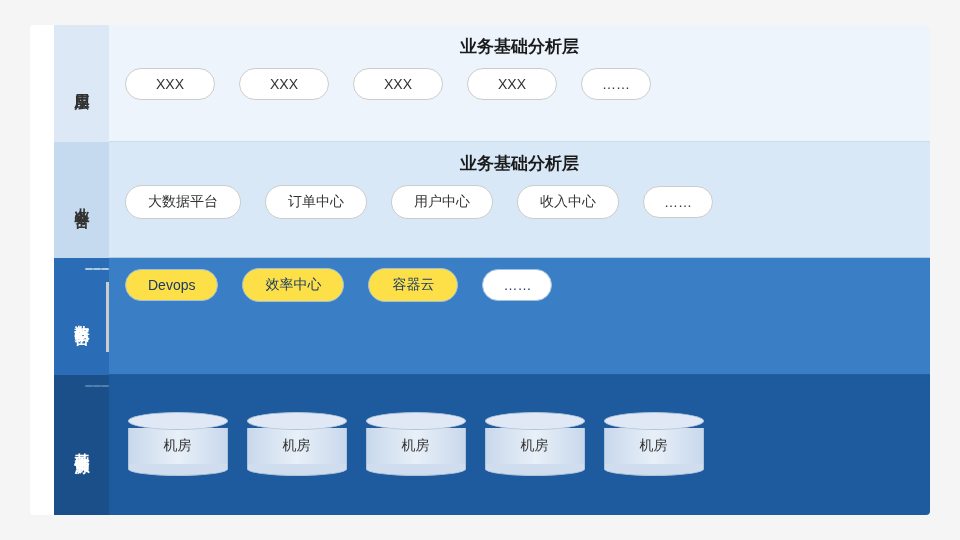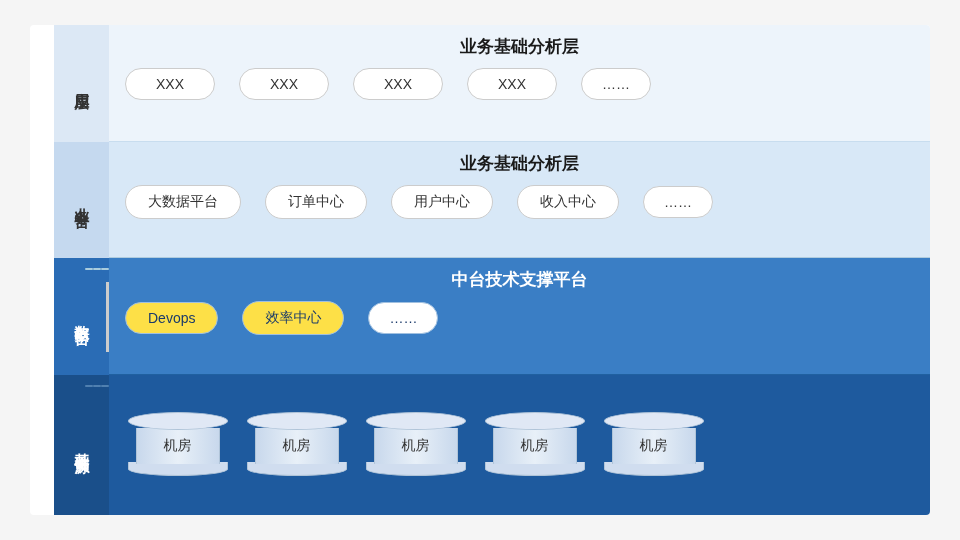--- a/index.html
+++ b/index.html
@@ -131,21 +131,21 @@
     .cylinder-top {
       width: 100px;
       height: 18px;
       background: #e0e8f5;
       border-radius: 50%;
       border: 1.5px solid #b0c4d8;
       position: relative;
       z-index: 2;
     }
     .cylinder-body {
-      width: 84px;
+      width: 100px;
       height: 36px;
       background: linear-gradient(to right, #c8d8ec, #e8f0f8, #c8d8ec);
       border-left: 1.5px solid #b0c4d8;
       border-right: 1.5px solid #b0c4d8;
       display: flex;
       align-items: center;
       justify-content: center;
       font-size: 14px;
       color: #333;
       font-weight: 500;
@@ -217,24 +217,24 @@
       <span>据</span>
       <span>中</span>
       <span>台</span>
       <div style="position:absolute;right:0;top:0;bottom:0;display:flex;flex-direction:column;justify-content:space-around;padding:10px 0;">
         <div style="width:8px;height:2px;background:#aaccdd;border-radius:1px;"></div>
         <div style="width:8px;height:2px;background:#aaccdd;border-radius:1px;"></div>
         <div style="width:8px;height:2px;background:#aaccdd;border-radius:1px;"></div>
       </div>
     </div>
     <div class="layer-content">
-      <div class="layer-title">中台技术支撑平台</div>
       <div class="layer-cards">
         <div class="card">Devops</div>
         <div class="card">效率中心</div>
+        <div class="card">容器云</div>
         <div class="card-ellipsis">……</div>
       </div>
     </div>
   </div>
 
   <div class="layer-row row-infra" style="flex: 1.2;">
     <div class="layer-label" style="position:relative;">
       <span>基</span>
       <span>础</span>
       <span>资</span>

